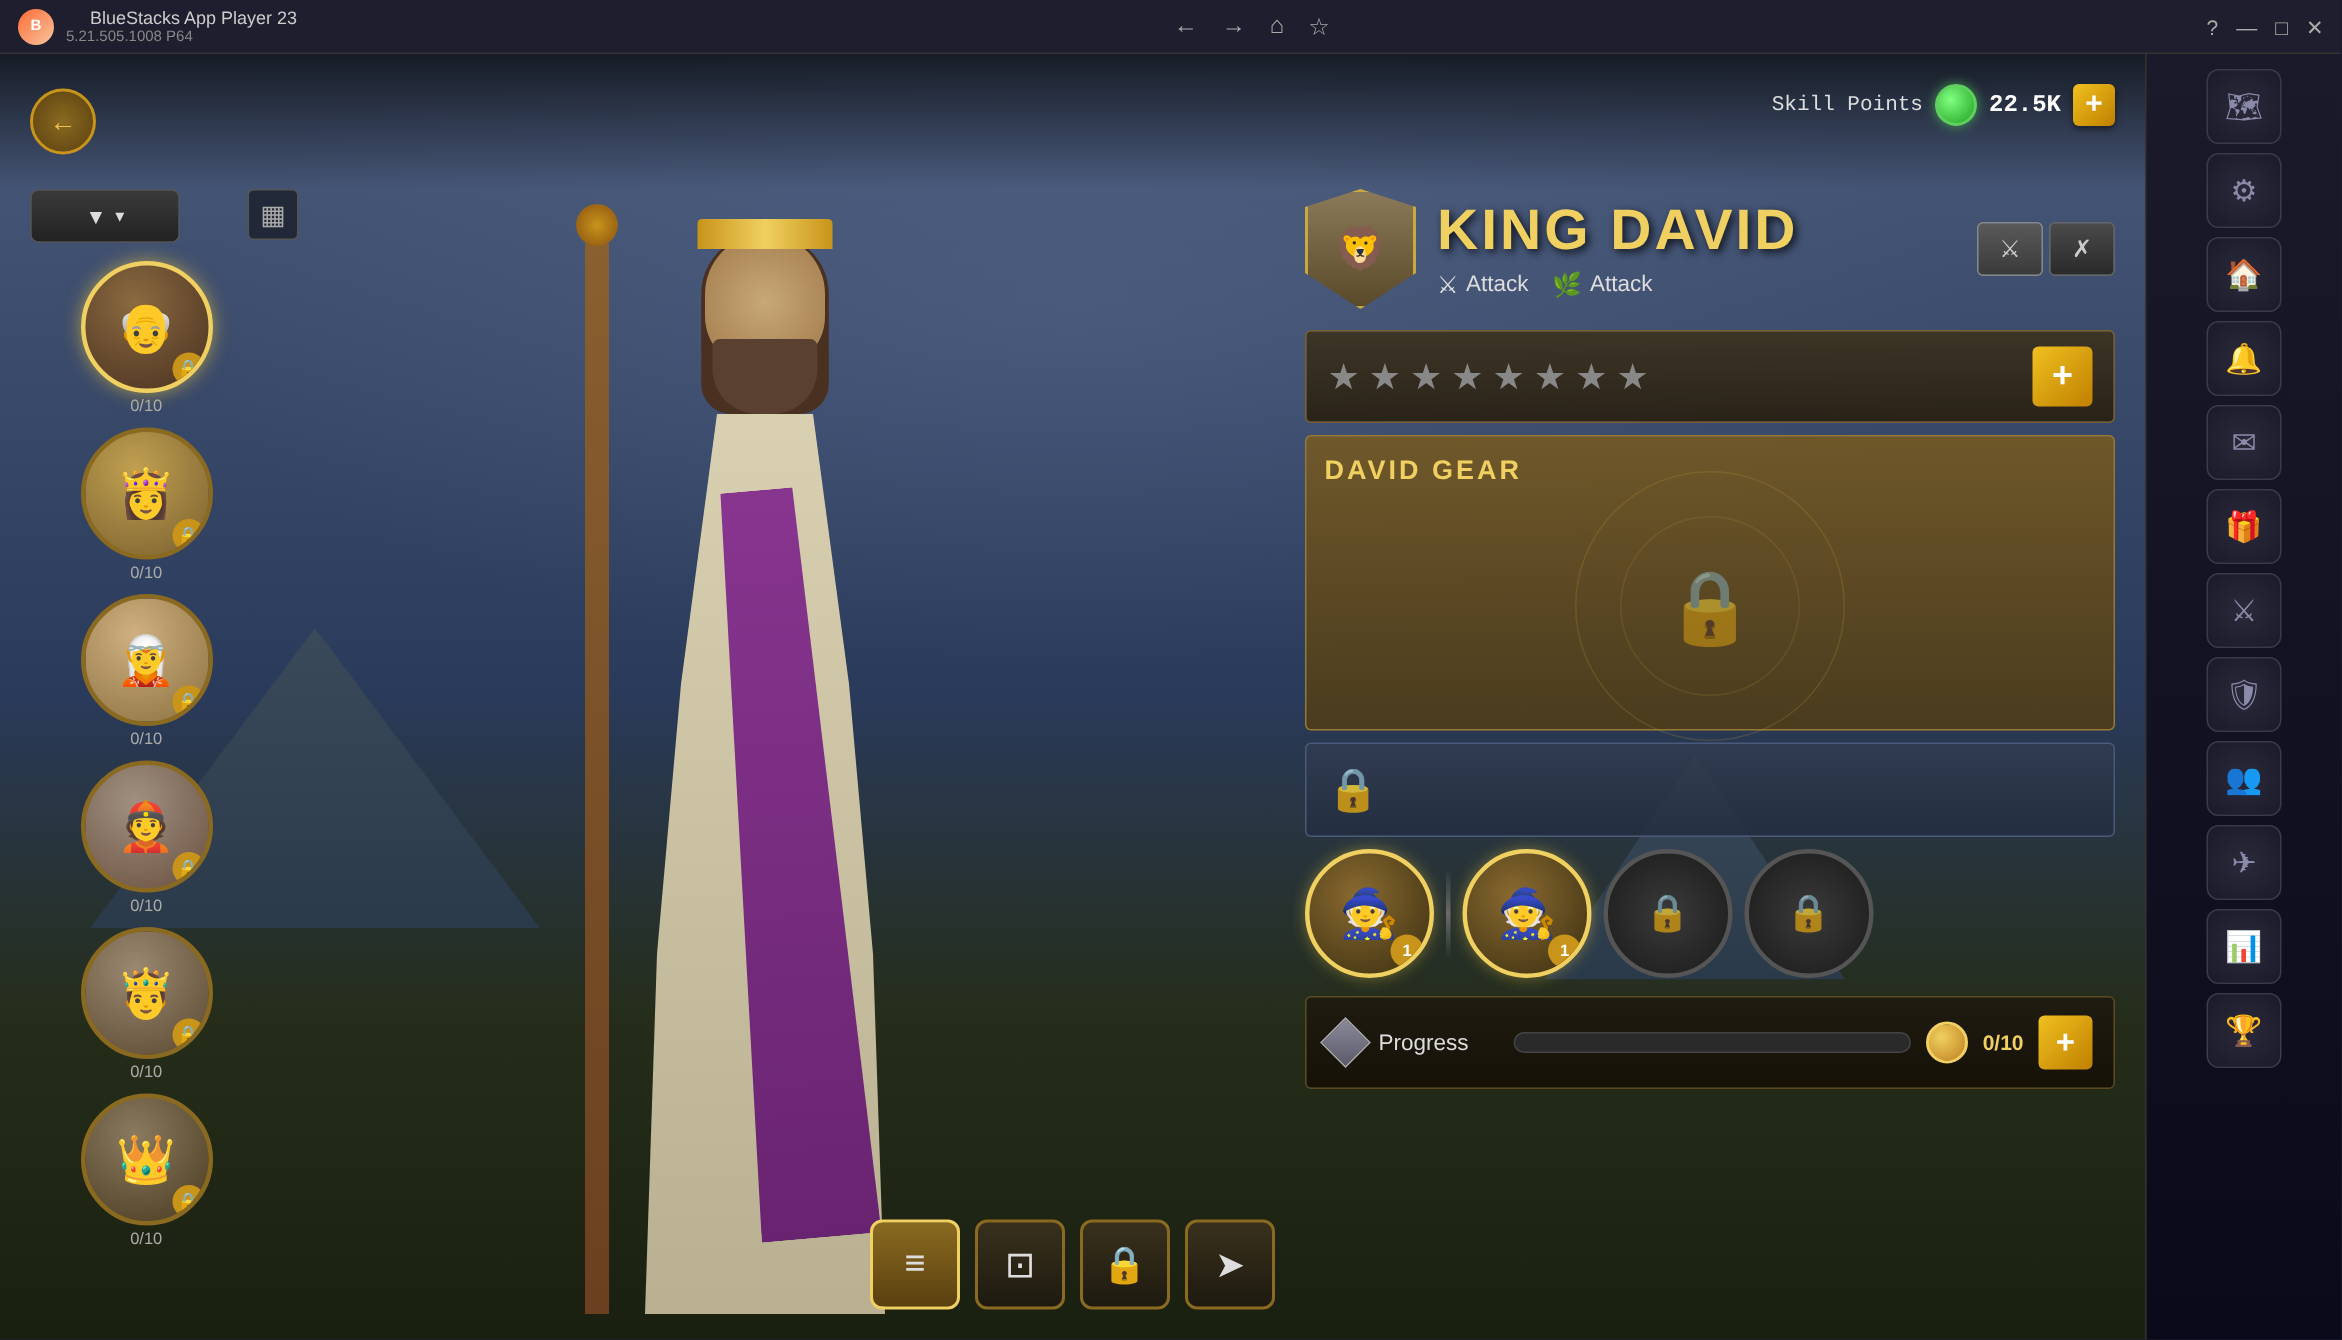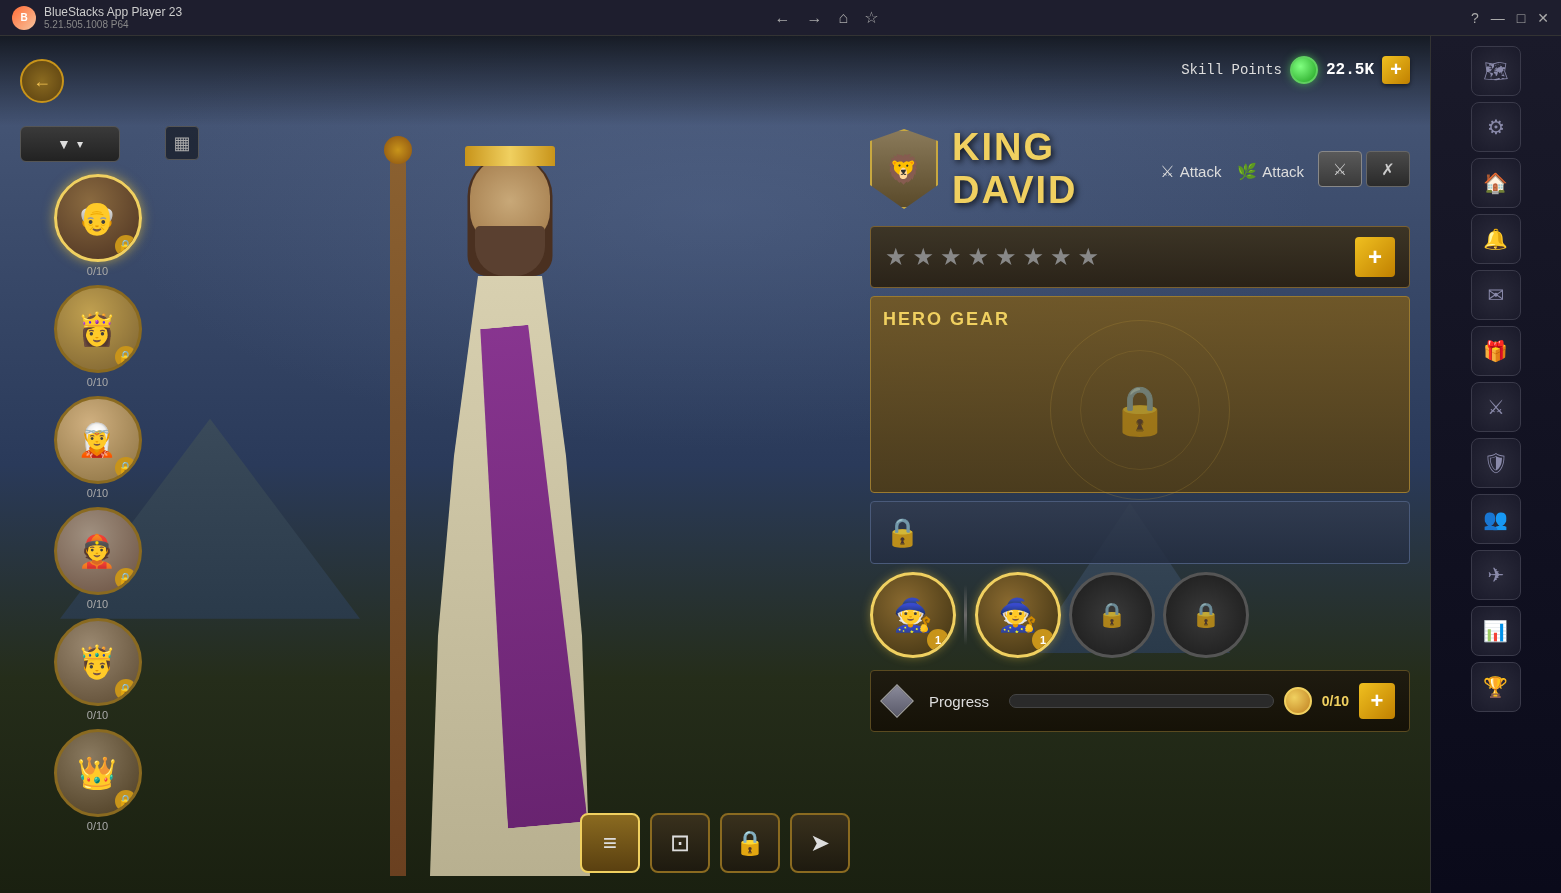--- a/index.html
+++ b/index.html
@@ -40,20 +40,21 @@
       display: flex;
       align-items: center;
       justify-content: center;
       font-size: 10px;
       color: white;
       font-weight: bold;
     }
     #titlebar-title {
       font-size: 12px;
       color: #ccc;
+      margin-left: 16px;
     }
     #titlebar-subtitle {
       font-size: 10px;
       color: #888;
     }
     #titlebar-nav {
       display: flex;
       align-items: center;
       gap: 16px;
     }
@@ -334,21 +335,21 @@
       content: '🦁';
       font-size: 28px;
       position: absolute;
       top: 50%;
       left: 50%;
       transform: translate(-50%, -50%);
     }
 
     #hero-name-title-group {
       display: flex;
-      flex-direction: row;
+      flex-direction: column;
     }
     #hero-name {
       font-size: 38px;
       font-weight: bold;
       color: #f0d060;
       text-shadow: 2px 2px 6px rgba(0,0,0,0.8);
       letter-spacing: 2px;
     }
     #hero-tags {
       display: flex;
@@ -564,21 +565,20 @@
 
     
     #progress-section {
       background: linear-gradient(180deg, rgba(30,25,15,0.9), rgba(20,15,5,0.9));
       border: 1px solid #5a4a20;
       border-radius: 4px;
       padding: 12px 14px;
       display: flex;
       align-items: center;
       gap: 10px;
-      text-align: center;
     }
     #progress-diamond {
       width: 24px;
       height: 24px;
       background: linear-gradient(135deg, #8a8a9a, #5a5a6a);
       transform: rotate(45deg);
       border: 1px solid #aaa;
     }
     #progress-label {
       color: #ddd;
@@ -930,21 +930,21 @@
         <span class="star">★</span>
         <span class="star">★</span>
         <span class="star">★</span>
         <span class="star">★</span>
         <span class="star">★</span>
       </div>
       <div id="add-star-btn">+</div>
     </div>
 
     <div id="hero-gear-section">
-      <div id="hero-gear-title">HERO GEAR</div>
+      <div id="hero-gear-title">DAVID GEAR</div>
       <div id="gear-slots">
         <div id="gear-circle-deco"></div>
         <div id="gear-circle-deco2"></div>
         <div id="gear-lock">🔒</div>
       </div>
     </div>
 
     <div id="hero-talents-section">
       <span id="talents-lock">🔒</span>
     </div>

